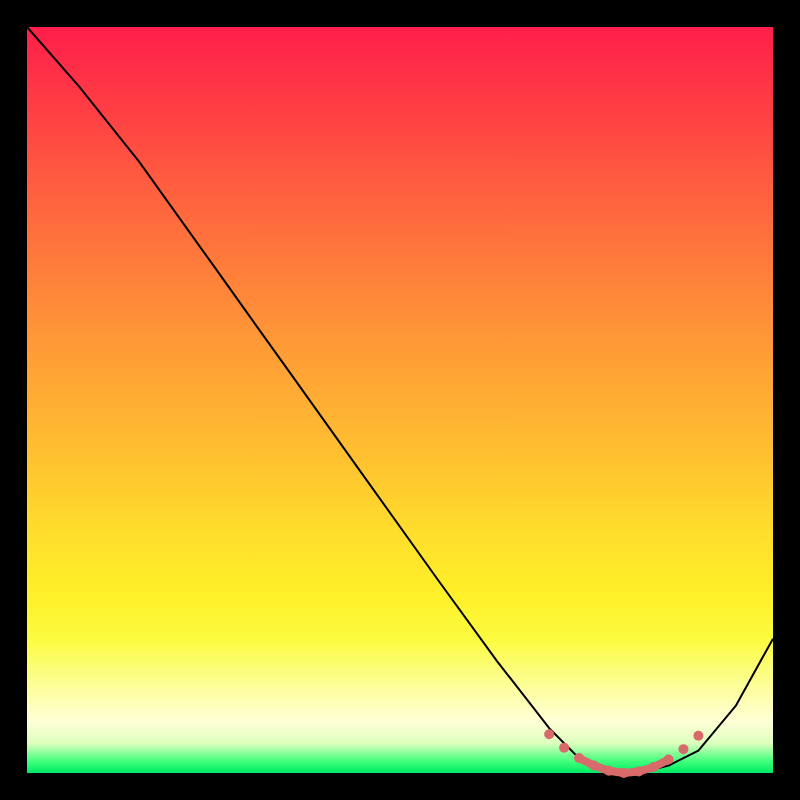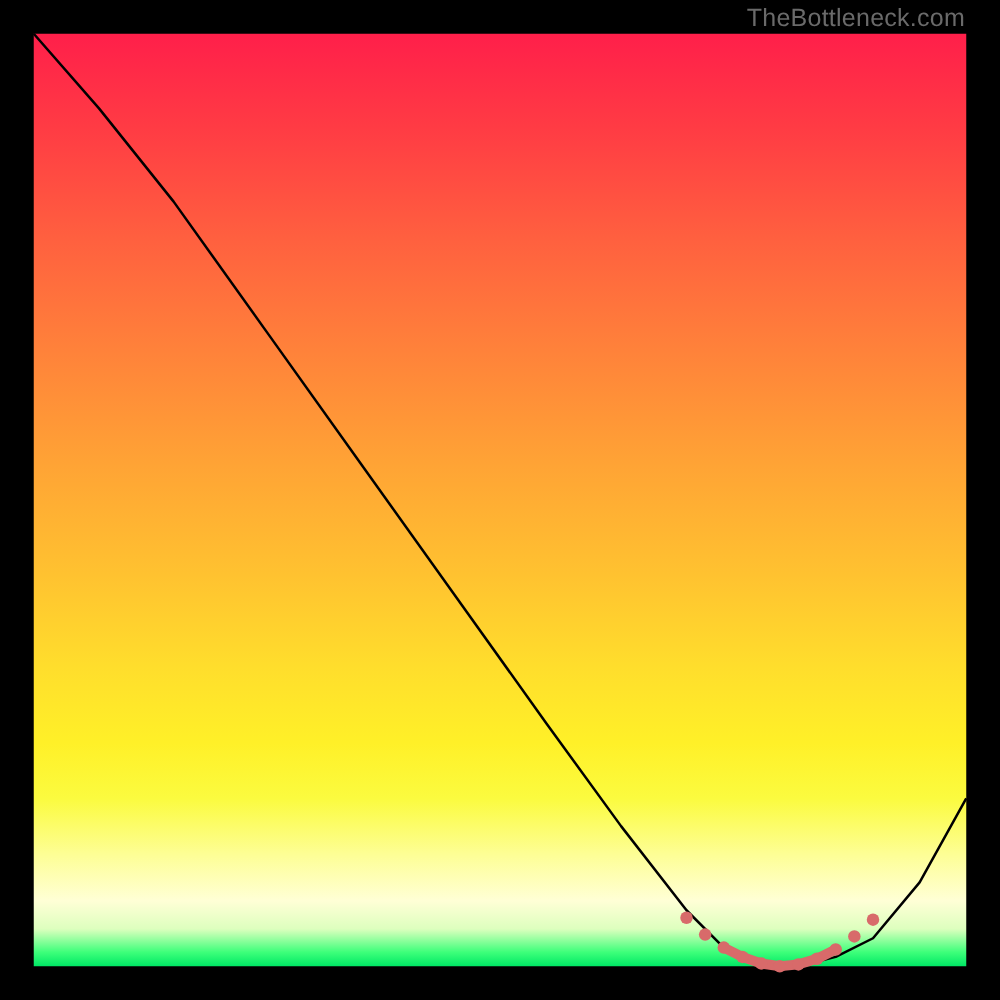--- a/index.html
+++ b/index.html
@@ -56,21 +56,20 @@
     font-size: 20px;
     letter-spacing: 0.2px;
     user-select: none;
   }
 </style>
 </head>
 <body>
 
 <div class="stage">
 
-  <div class="watermark">TheBottleneck.com</div>
 
   <div class="plot">
     <svg class="curve-svg" viewBox="0 0 746 746" preserveAspectRatio="none">
       <g id="series-group">
           <path d="M0.0,0.0 L52.2,59.7 L111.9,134.3 L186.5,238.7 L261.1,343.2 L335.7,447.6 L410.3,552.0 L470.0,634.1 L522.2,701.2 L552.0,731.1 L581.9,746.0 L611.7,746.0 L641.6,738.5 L671.4,723.6 L708.7,678.9 L746.0,611.7" fill="none" stroke="#000000" stroke-width="2" stroke-linejoin="round"></path>
           <path d="M552.04,731.08 L566.96,738.54 L581.88,743.762 L596.8000000000001,746 L611.7199999999999,744.508 L626.64,740.032 L641.56,732.572" fill="none" stroke="#d86a6a" stroke-width="8" stroke-linecap="round"></path>
           <circle cx="522.1999999999999" cy="707.208" r="5" fill="#d86a6a"></circle>
           <circle cx="537.12" cy="720.636" r="5" fill="#d86a6a"></circle>
           <circle cx="552.04" cy="731.08" r="5" fill="#d86a6a"></circle>
           <circle cx="566.96" cy="738.54" r="5" fill="#d86a6a"></circle>

